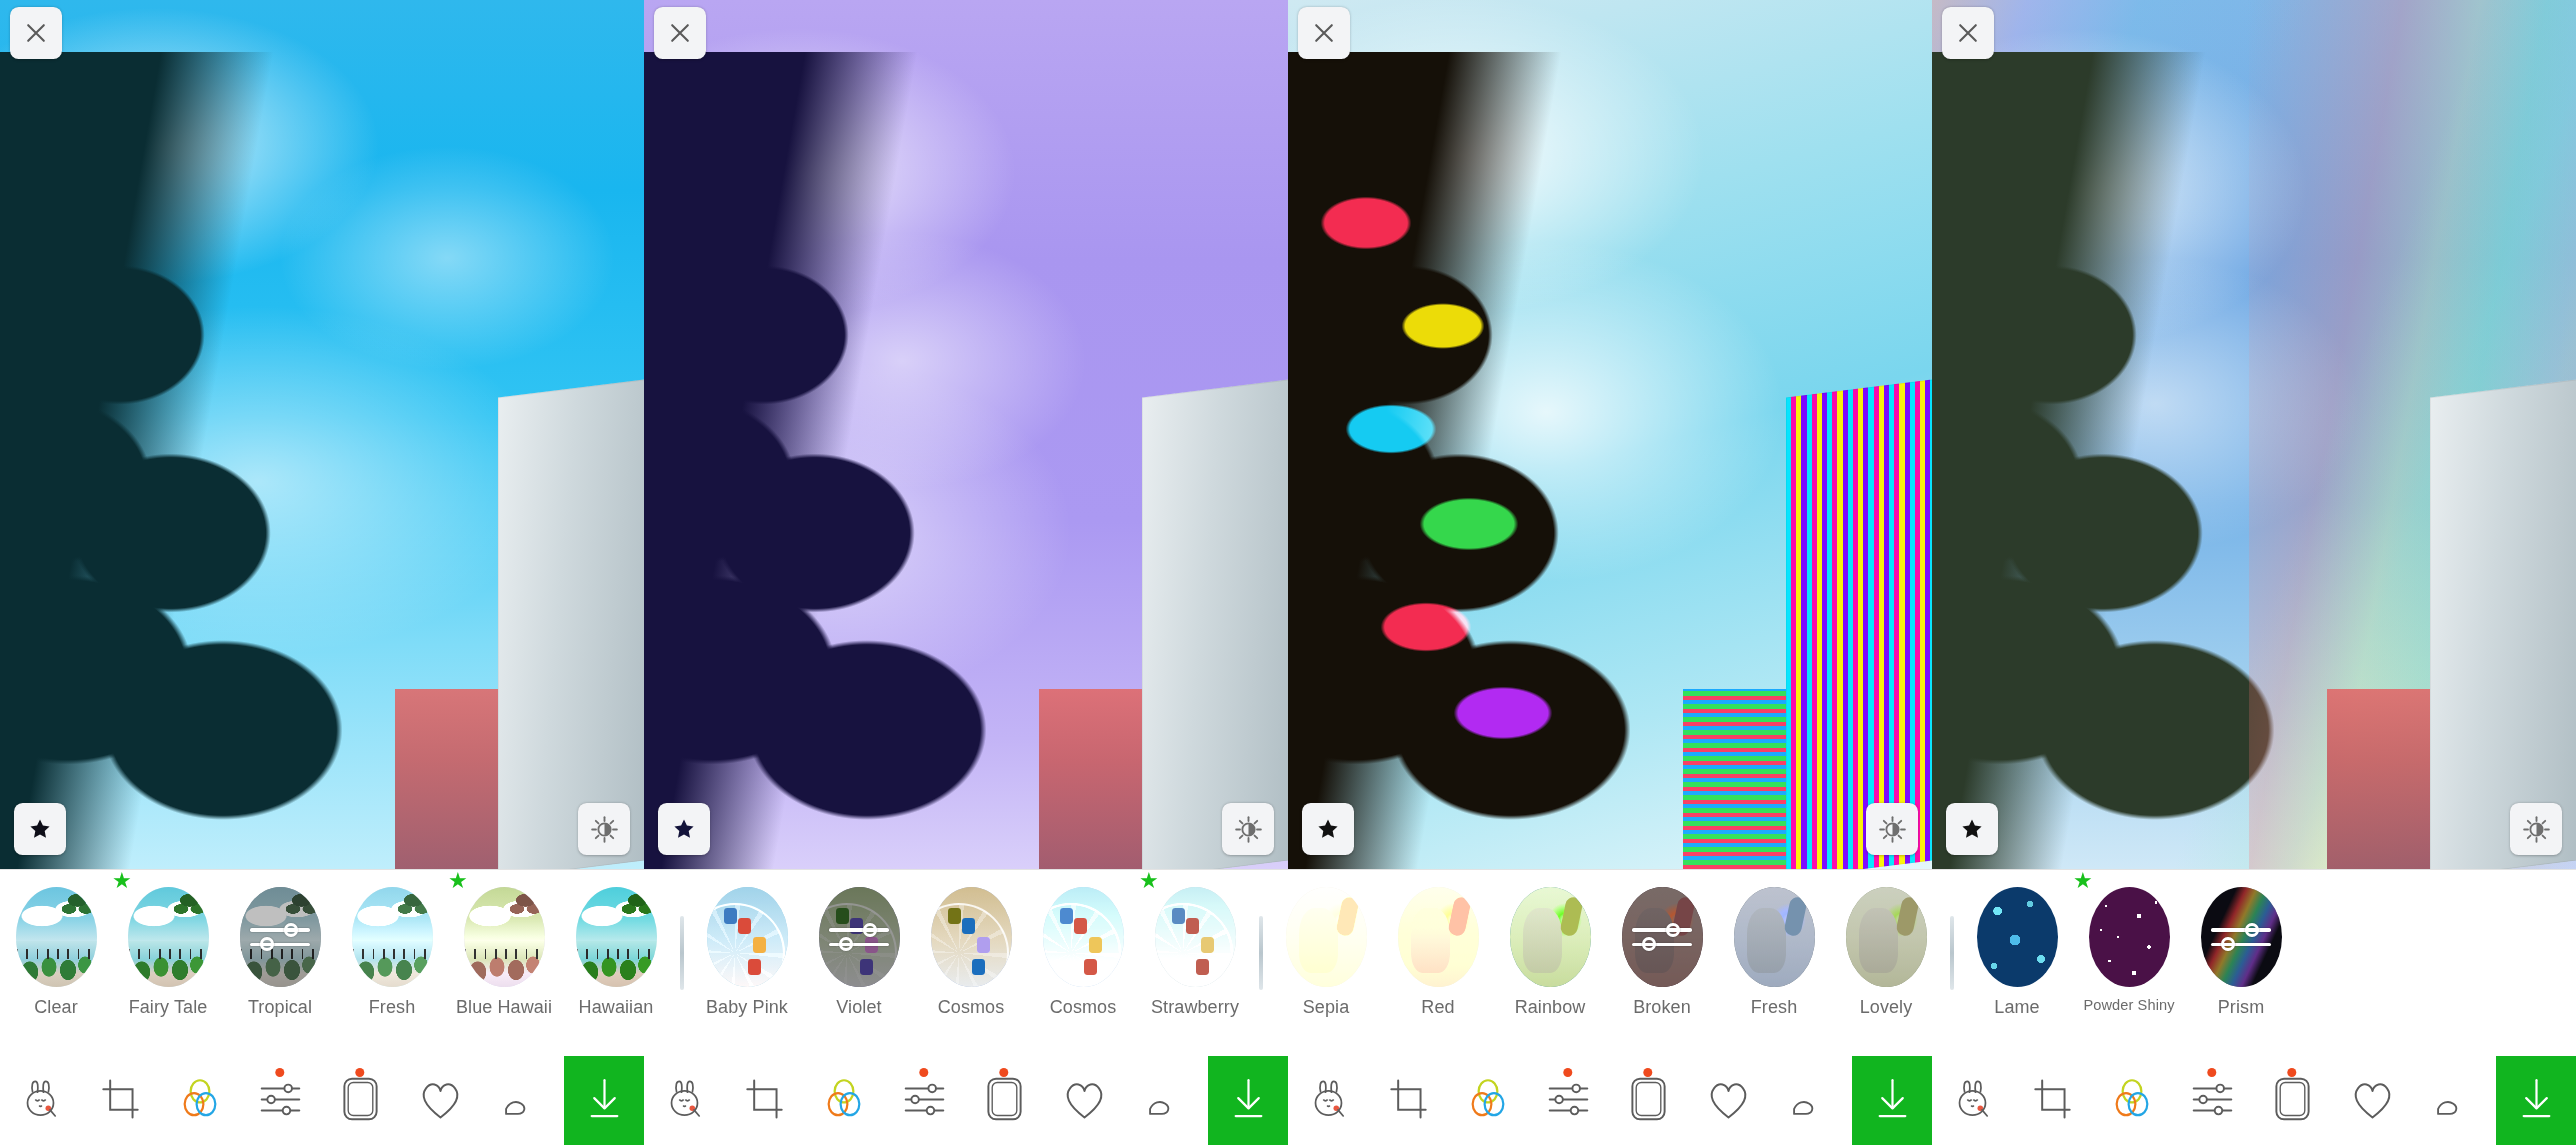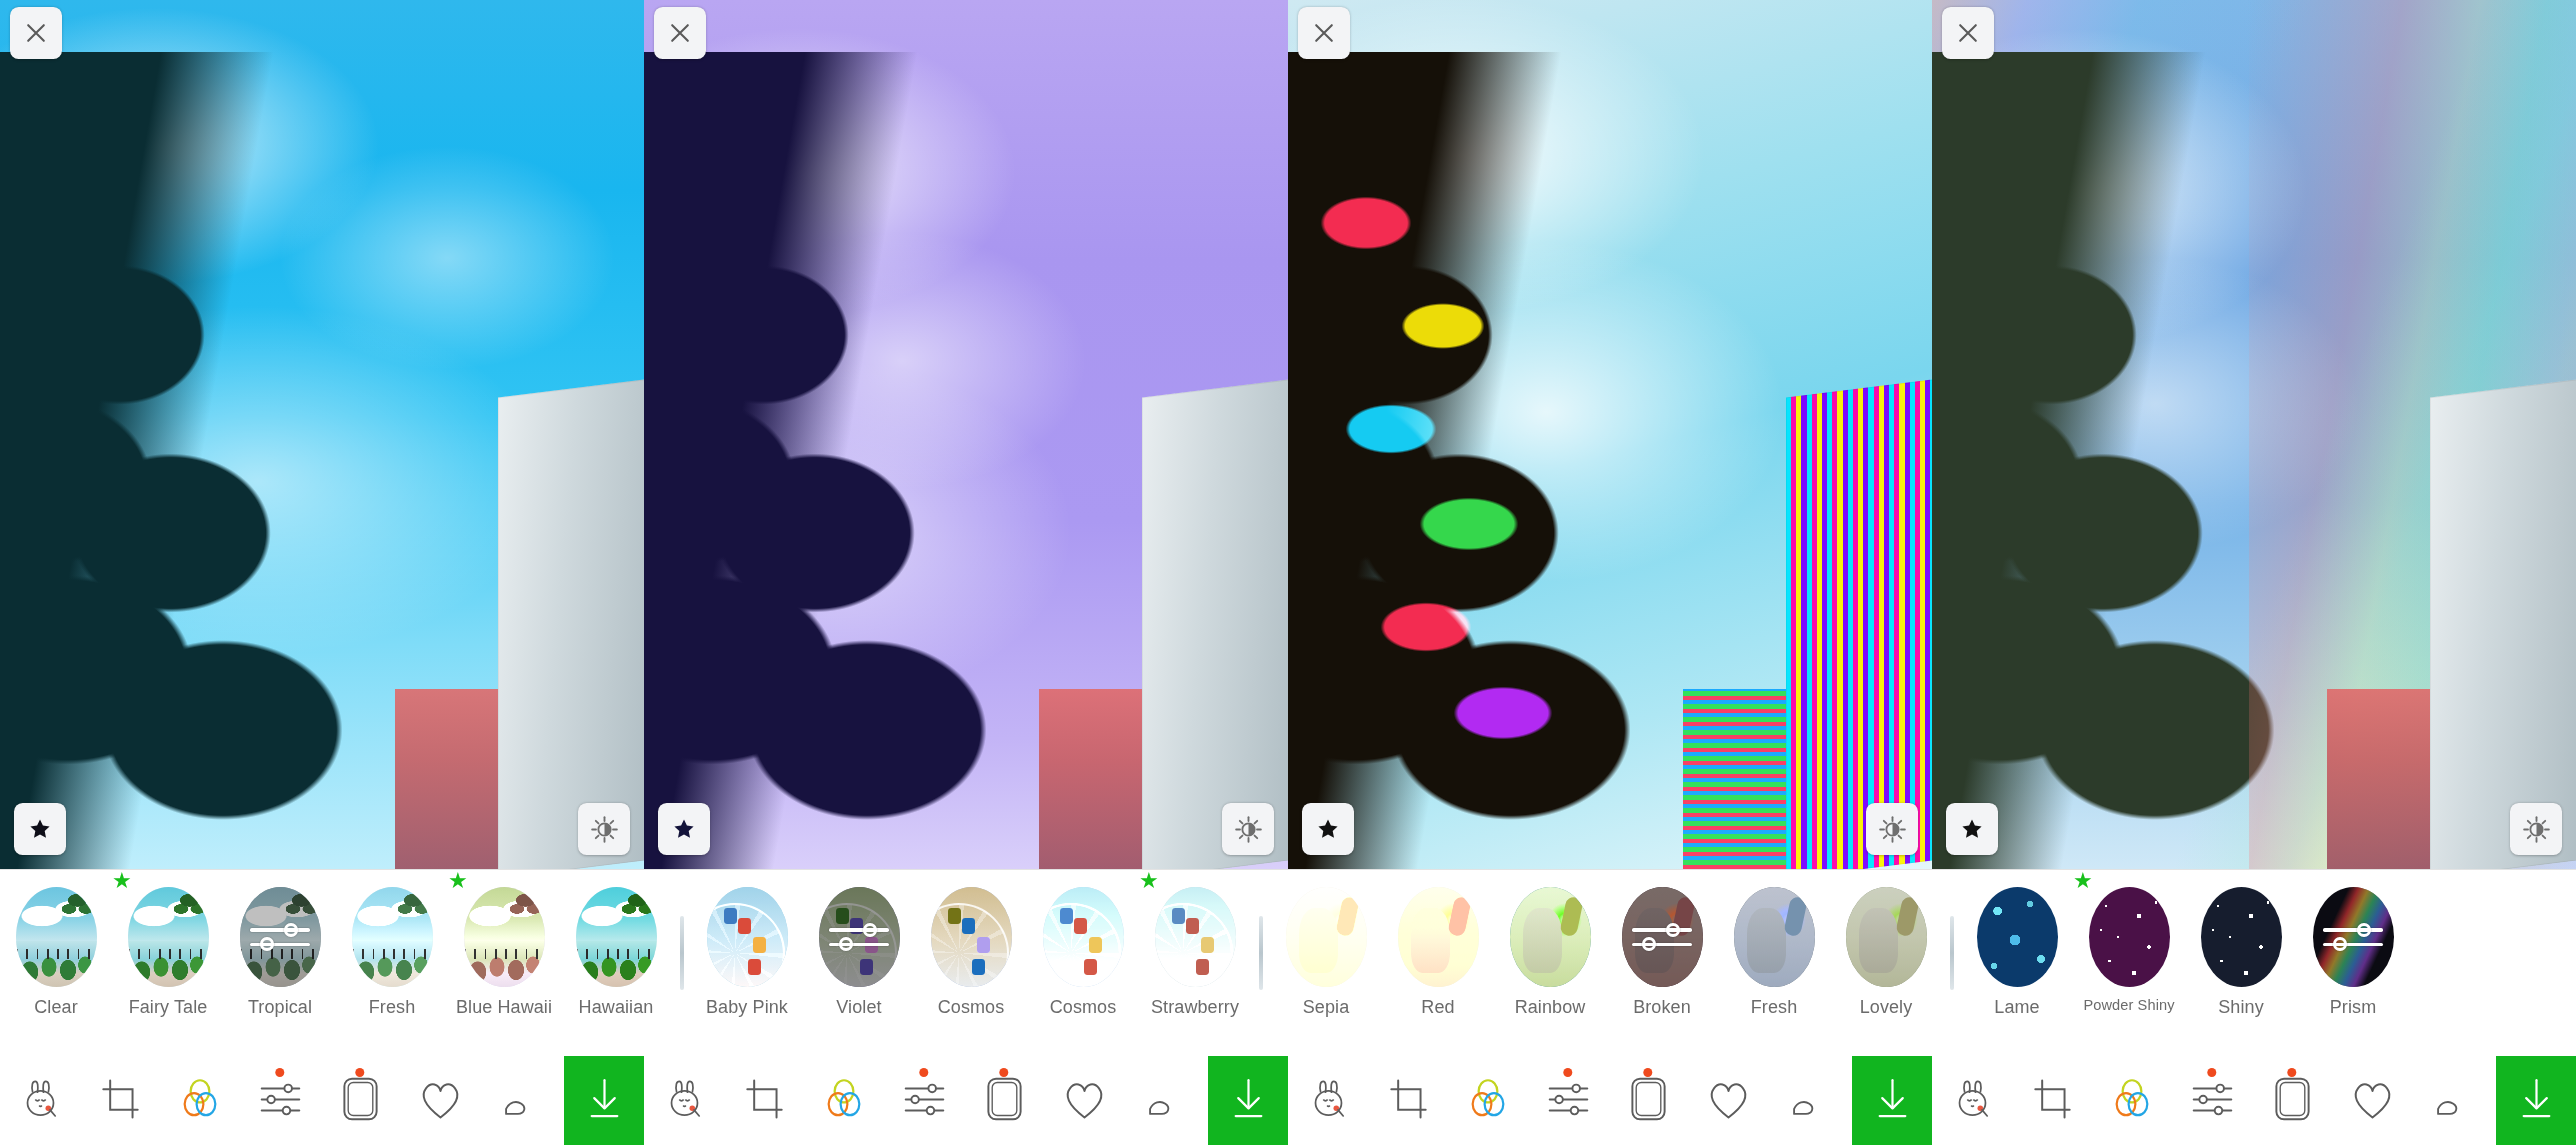--- a/index.html
+++ b/index.html
@@ -750,28 +750,20 @@
           <div class="sc-glitter">
             <div class="gl-stars"></div>
           </div>
         </div>
         <div class="fav-star">
           <span>★</span>
         </div>
         <div class="filter-label small">Powder Shiny</div>
       </div>
       <div class="filter-item">
-        <div class="filter-thumb" style="background: rgb(22, 29, 46);">
-          <div class="sc-glitter">
-            <div class="gl-stars"></div>
-          </div>
-        </div>
-        <div class="filter-label">Shiny</div>
-      </div>
-      <div class="filter-item">
         <div class="filter-thumb" style="background: rgb(11, 11, 18);">
           <div class="sc-glitter">
             <div class="gl-prismband"></div>
           </div>
           <div class="sliders-overlay">
             <div class="sl-row a">
               <i></i>
               <b></b>
             </div>
             <div class="sl-row b">

